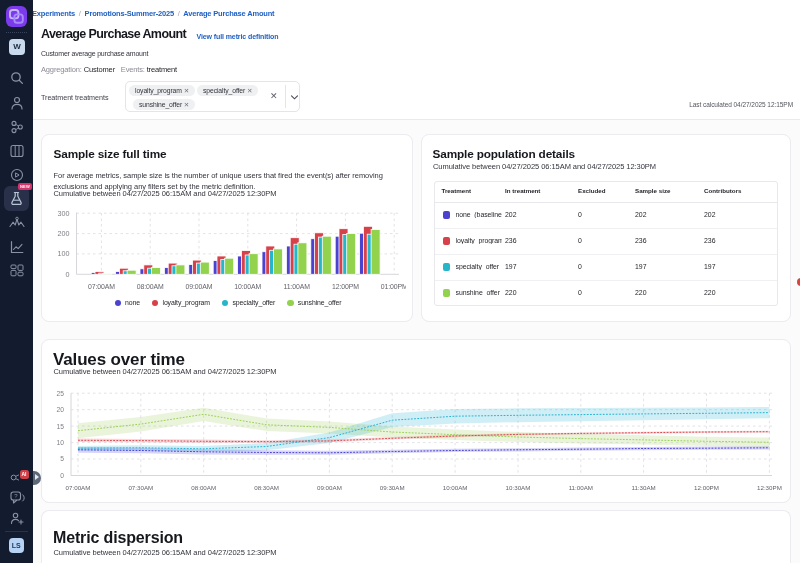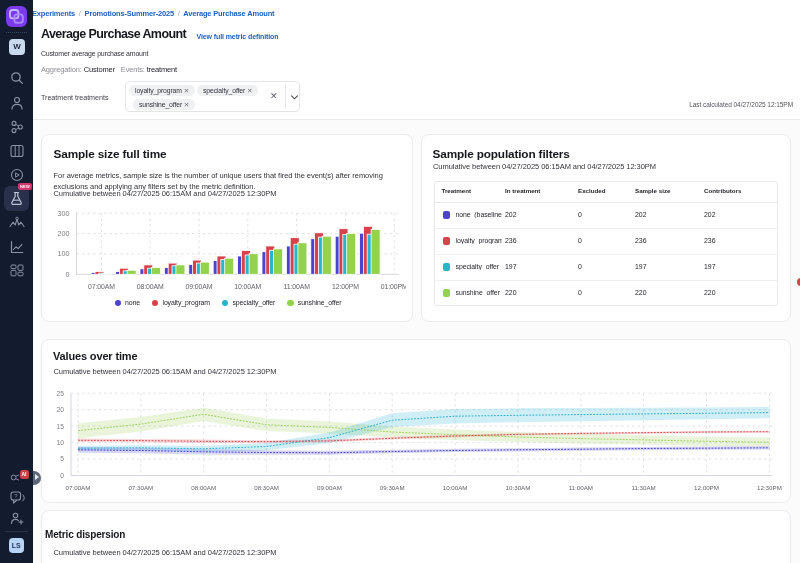--- a/index.html
+++ b/index.html
@@ -135,21 +135,21 @@
       <span style="width:6.5px;height:6.5px;border-radius:50%;background:#d6414a;margin-right:4px"></span>
       <span style="font-size:6.9px;letter-spacing:-0.1px;color:#26262c">loyalty_program</span>
     </span><span style="display:inline-flex;align-items:center;margin:0 6px">
       <span style="width:6.5px;height:6.5px;border-radius:50%;background:#26b5c9;margin-right:4px"></span>
       <span style="font-size:6.9px;letter-spacing:-0.1px;color:#26262c">specialty_offer</span>
     </span><span style="display:inline-flex;align-items:center;margin:0 6px">
       <span style="width:6.5px;height:6.5px;border-radius:50%;background:#92d24c;margin-right:4px"></span>
       <span style="font-size:6.9px;letter-spacing:-0.1px;color:#26262c">sunshine_offer</span>
     </span></div>
 
-<div class="abs" style="left:432.5px;top:147px;font-size:11.8px;font-weight:bold;letter-spacing:-0.15px;color:#16181d">Sample population filters</div>
+<div class="abs" style="left:432.5px;top:147px;font-size:11.8px;font-weight:bold;letter-spacing:-0.15px;color:#16181d">Sample population details</div>
 <div class="abs" style="left:433px;top:162px;font-size:7.5px;letter-spacing:-0.05px;color:#33343c">Cumulative between 04/27/2025 06:15AM and 04/27/2025 12:30PM</div>
 <div style="position:absolute;left:434px;top:181px;width:344px;height:125px;border:1px solid #e8e8ed;border-radius:3px"></div>
 <div style="position:absolute;left:441.5px;top:187px;font-size:6.2px;font-weight:bold;color:#1d1d24">Treatment</div>
 <div style="position:absolute;left:505px;top:187px;font-size:6.2px;font-weight:bold;color:#1d1d24">In treatment</div>
 <div style="position:absolute;left:578px;top:187px;font-size:6.2px;font-weight:bold;color:#1d1d24">Excluded</div>
 <div style="position:absolute;left:635px;top:187px;font-size:6.2px;font-weight:bold;color:#1d1d24">Sample size</div>
 <div style="position:absolute;left:704px;top:187px;font-size:6.2px;font-weight:bold;color:#1d1d24">Contributors</div>
 <div style="position:absolute;left:435px;top:202px;width:342px;border-top:1px solid #e8e8ed"></div>
 <div style="position:absolute;left:442.5px;top:211.2px;width:7.5px;height:7.5px;border-radius:2px;background:#4b43d0"></div>
 <div style="position:absolute;left:455.5px;top:210.8px;width:46.5px;overflow:hidden;white-space:nowrap;font-size:6.9px;letter-spacing:-0.05px;color:#26262c">none&nbsp;&nbsp;(baseline)</div>
@@ -172,21 +172,21 @@
 <div style="position:absolute;left:635px;top:262.8px;font-size:6.9px;color:#26262c">197</div>
 <div style="position:absolute;left:704px;top:262.8px;font-size:6.9px;color:#26262c">197</div>
 <div style="position:absolute;left:435px;top:280px;width:342px;border-top:1px solid #f0f0f3"></div>
 <div style="position:absolute;left:442.5px;top:289.2px;width:7.5px;height:7.5px;border-radius:2px;background:#92d24c"></div>
 <div style="position:absolute;left:455.5px;top:288.8px;width:46.5px;overflow:hidden;white-space:nowrap;font-size:6.9px;letter-spacing:-0.05px;color:#26262c">sunshine_offer</div>
 <div style="position:absolute;left:505px;top:288.8px;font-size:6.9px;color:#26262c">220</div>
 <div style="position:absolute;left:578px;top:288.8px;font-size:6.9px;color:#26262c">0</div>
 <div style="position:absolute;left:635px;top:288.8px;font-size:6.9px;color:#26262c">220</div>
 <div style="position:absolute;left:704px;top:288.8px;font-size:6.9px;color:#26262c">220</div>
 
-<div class="abs" style="left:53px;top:349.5px;font-size:11px;font-weight:bold;letter-spacing:-0.15px;color:#16181d">Values over time</div>
+<div class="abs" style="left:53px;top:349.5px;font-size:17px;font-weight:bold;letter-spacing:-0.15px;color:#16181d">Values over time</div>
 <div class="abs" style="left:53.5px;top:367px;font-size:7.5px;letter-spacing:-0.05px;color:#33343c">Cumulative between 04/27/2025 06:15AM and 04/27/2025 12:30PM</div>
 <svg style="position:absolute;left:44px;top:385px" width="740" height="110" viewBox="44 385 740 110">
 <line x1="71" y1="459.0" x2="772" y2="459.0" stroke="#e2e2e7" stroke-width="1" stroke-dasharray="2.5 3"></line>
 <line x1="71" y1="442.6" x2="772" y2="442.6" stroke="#e2e2e7" stroke-width="1" stroke-dasharray="2.5 3"></line>
 <line x1="71" y1="426.1" x2="772" y2="426.1" stroke="#e2e2e7" stroke-width="1" stroke-dasharray="2.5 3"></line>
 <line x1="71" y1="409.7" x2="772" y2="409.7" stroke="#e2e2e7" stroke-width="1" stroke-dasharray="2.5 3"></line>
 <line x1="71" y1="393.2" x2="772" y2="393.2" stroke="#e2e2e7" stroke-width="1" stroke-dasharray="2.5 3"></line>
 <line x1="78.0" y1="393.2" x2="78.0" y2="475.5" stroke="#e2e2e7" stroke-width="1" stroke-dasharray="2.5 3"></line>
 <line x1="140.8" y1="393.2" x2="140.8" y2="475.5" stroke="#e2e2e7" stroke-width="1" stroke-dasharray="2.5 3"></line>
 <line x1="203.7" y1="393.2" x2="203.7" y2="475.5" stroke="#e2e2e7" stroke-width="1" stroke-dasharray="2.5 3"></line>
@@ -222,21 +222,21 @@
 <text x="329.4" y="489.8" text-anchor="middle" font-size="6.2" fill="#63636b">09:00AM</text>
 <text x="392.2" y="489.8" text-anchor="middle" font-size="6.2" fill="#63636b">09:30AM</text>
 <text x="455.1" y="489.8" text-anchor="middle" font-size="6.2" fill="#63636b">10:00AM</text>
 <text x="518.0" y="489.8" text-anchor="middle" font-size="6.2" fill="#63636b">10:30AM</text>
 <text x="580.8" y="489.8" text-anchor="middle" font-size="6.2" fill="#63636b">11:00AM</text>
 <text x="643.6" y="489.8" text-anchor="middle" font-size="6.2" fill="#63636b">11:30AM</text>
 <text x="706.5" y="489.8" text-anchor="middle" font-size="6.2" fill="#63636b">12:00PM</text>
 <text x="769.4" y="489.8" text-anchor="middle" font-size="6.2" fill="#63636b">12:30PM</text>
 </svg>
 
-<div class="abs" style="left:45px;top:528.5px;font-size:10px;font-weight:bold;letter-spacing:-0.15px;color:#16181d">Metric dispersion</div>
+<div class="abs" style="left:53px;top:528.5px;font-size:16px;font-weight:bold;letter-spacing:-0.15px;color:#16181d">Metric dispersion</div>
 <div class="abs" style="left:53.5px;top:548px;font-size:7.5px;letter-spacing:-0.05px;color:#33343c">Cumulative between 04/27/2025 06:15AM and 04/27/2025 12:30PM</div>
 
 <div style="position:absolute;left:0;top:0;width:33px;height:563px;background:#131c2e"></div>
 <svg style="position:absolute;left:6px;top:6px" width="21" height="21" viewBox="0 0 21 21">
 <rect x="0" y="0" width="21" height="21" rx="6" fill="#7c3aed"></rect>
 <rect x="4" y="4" width="8.4" height="8.4" rx="2.6" fill="none" stroke="#c4b5fd" stroke-width="1.9"></rect>
 <rect x="8.4" y="8.4" width="8.4" height="8.4" rx="2.6" fill="none" stroke="#a78bfa" stroke-width="1.9"></rect>
 </svg>
 <div style="position:absolute;left:6px;top:32px;width:21px;border-top:1px dotted #3a455c"></div>
 <div style="position:absolute;left:9px;top:38.5px;width:16px;height:16px;border-radius:4px;background:#c9d9ee;color:#1f2b3e;font-size:8px;font-weight:bold;display:flex;align-items:center;justify-content:center">W</div>

